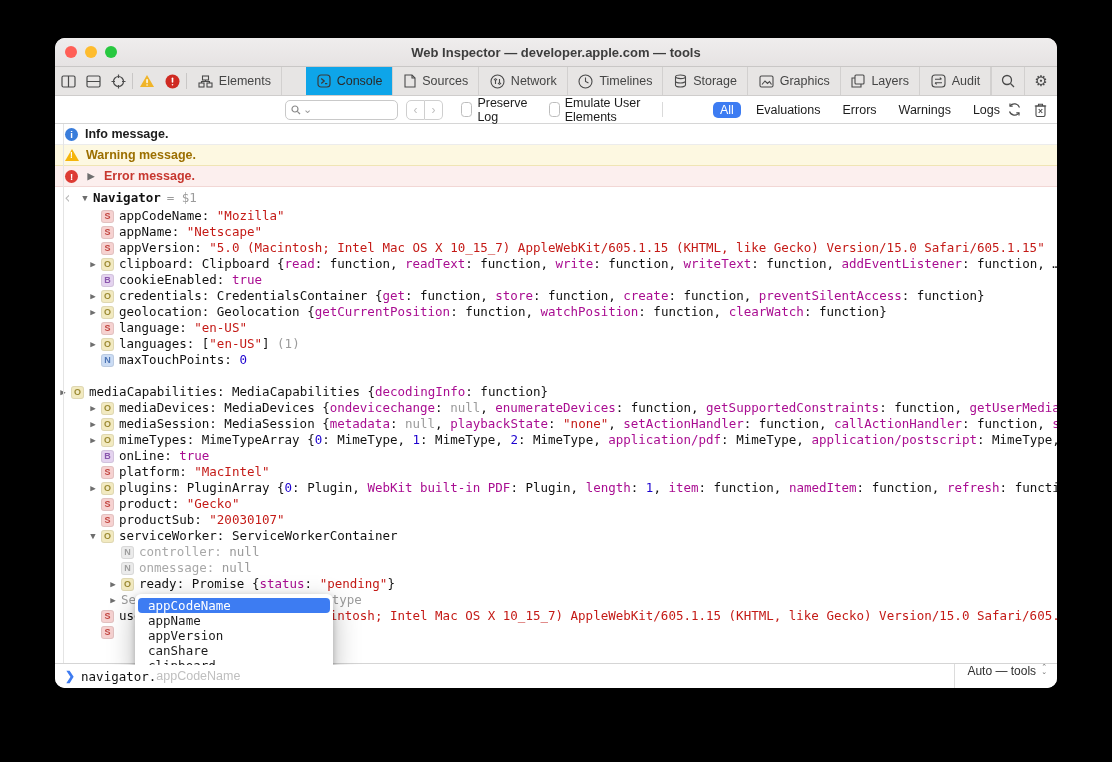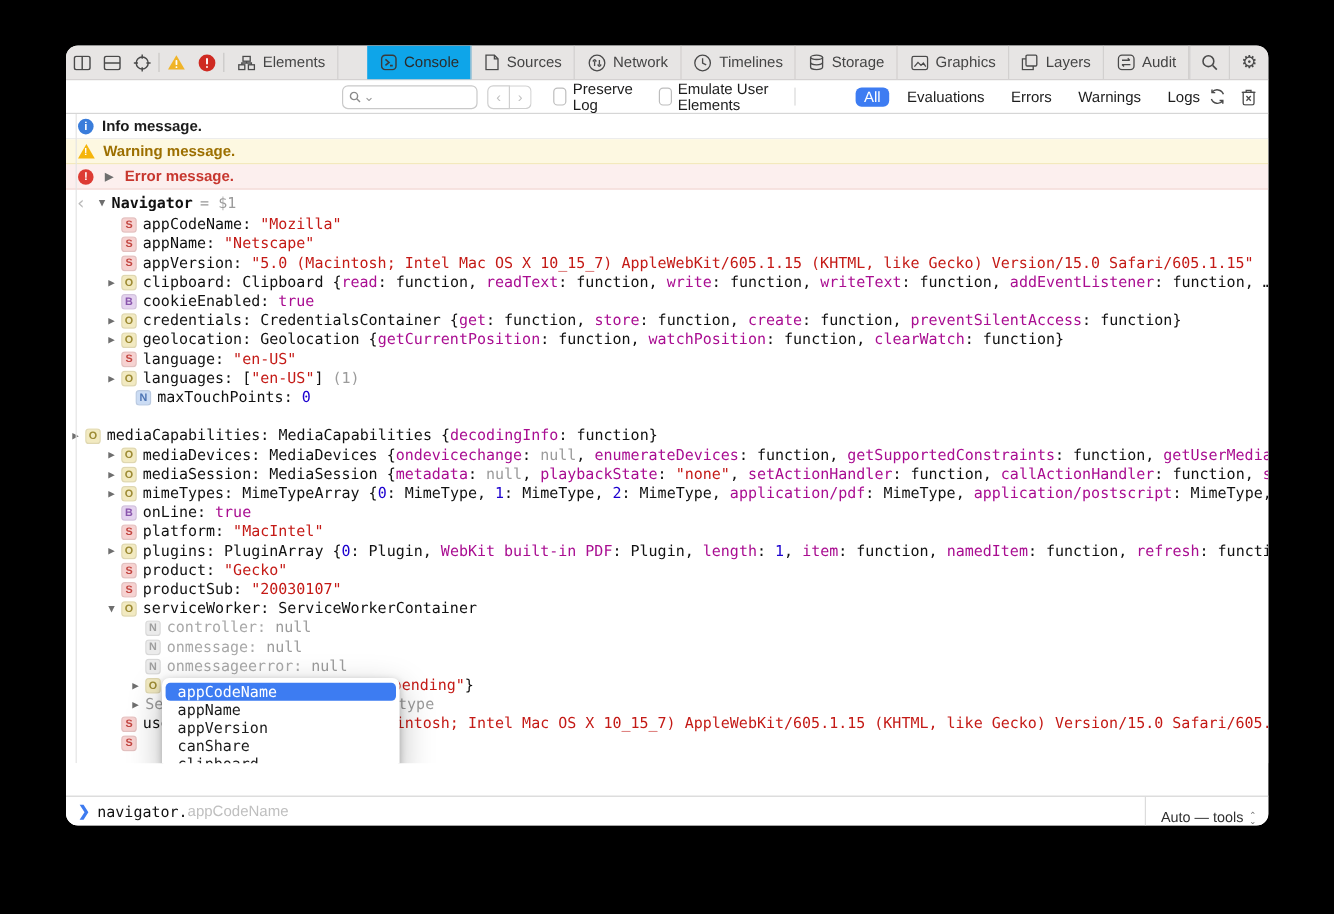--- a/index.html
+++ b/index.html
@@ -78,29 +78,37 @@
   .dropdown{position:absolute;left:80px;top:470px;width:198px;background:#fff;border-radius:6px;z-index:10;
     box-shadow:0 2px 6px rgba(0,0,0,.22), 0 10px 28px rgba(0,0,0,.28);padding:4px 0;}
   .ac-item{height:15px;line-height:15px;font-size:12.5px;color:#1b1b1b;padding:0 10px;margin:0 3px;border-radius:4px;white-space:nowrap;}
   .ac-item.sel{background:#3d7cf2;color:#fff;}
   
   .promptbar{position:absolute;left:0;right:0;bottom:0;height:24px;border-top:1px solid #d5d5d5;background:#fff;
     display:flex;align-items:center;padding-left:10px;z-index:5;}
   .prompt-caret{color:#3e7bf0;font-weight:700;font-size:12px;margin-right:6px;}
   .prompt-text{font-size:12.5px;color:#111;}
   .prompt-ghost{font-size:12.5px;color:#bfbfbf;}
-  .mode{margin-left:auto;display:flex;align-items:flex-end;gap:5px;border-left:1px solid #dcdcdc;height:100%;padding:0 10px 0 12px;font-size:12px;color:#2f2f2f;}
+  .mode{margin-left:auto;display:flex;align-items:flex-start;gap:5px;border-left:1px solid #dcdcdc;height:100%;padding:0 10px 0 12px;font-size:12px;color:#2f2f2f;}
   .stepper{display:flex;flex-direction:column;line-height:5px;font-size:7px;color:#6b6b6b;}
 </style>
 </head>
 <body>
 
 <div class="stage">
   <div class="window">
 
+    <div class="titlebar">
+      <div class="title">Web Inspector — developer.apple.com — tools</div>
+      <div class="lights">
+        <div class="light red"></div>
+        <div class="light yellow"></div>
+        <div class="light green"></div>
+      </div>
+    </div>
 
     <div class="tabbar">
       <div class="tb-icons">
         <span>
             <svg class="ic" width="15" height="13" viewBox="0 0 15 13">
               <rect x="1" y="1" width="13" height="11" rx="1.5" fill="none" stroke="#4a4a4a" stroke-width="1.2"></rect>
               <line x1="7.5" y1="1" x2="7.5" y2="12" stroke="#4a4a4a" stroke-width="1.2"></line>
             </svg>
           </span>
         <span>
@@ -312,34 +320,33 @@
       <div>
           <div class="crow" style="padding-left: 30px;"><span class="disc"></span><span class="badge bS">S</span><span class="seg-nm">appCodeName: </span><span class="seg-st">"Mozilla"</span></div>
           <div class="crow" style="padding-left: 30px;"><span class="disc"></span><span class="badge bS">S</span><span class="seg-nm">appName: </span><span class="seg-st">"Netscape"</span></div>
           <div class="crow" style="padding-left: 30px;"><span class="disc"></span><span class="badge bS">S</span><span class="seg-nm">appVersion: </span><span class="seg-st">"5.0 (Macintosh; Intel Mac OS X 10_15_7) AppleWebKit/605.1.15 (KHTML, like Gecko) Version/15.0 Safari/605.1.15"</span></div>
           <div class="crow" style="padding-left: 30px;"><span class="disc">▶</span><span class="badge bO">O</span><span class="seg-nm">clipboard: </span><span class="seg-pl">Clipboard {</span><span class="seg-ky">read</span><span class="seg-pl">: function, </span><span class="seg-ky">readText</span><span class="seg-pl">: function, </span><span class="seg-ky">write</span><span class="seg-pl">: function, </span><span class="seg-ky">writeText</span><span class="seg-pl">: function, </span><span class="seg-ky">addEventListener</span><span class="seg-pl">: function, …}</span></div>
           <div class="crow" style="padding-left: 30px;"><span class="disc"></span><span class="badge bB">B</span><span class="seg-nm">cookieEnabled: </span><span class="seg-ky">true</span></div>
           <div class="crow" style="padding-left: 30px;"><span class="disc">▶</span><span class="badge bO">O</span><span class="seg-nm">credentials: </span><span class="seg-pl">CredentialsContainer {</span><span class="seg-ky">get</span><span class="seg-pl">: function, </span><span class="seg-ky">store</span><span class="seg-pl">: function, </span><span class="seg-ky">create</span><span class="seg-pl">: function, </span><span class="seg-ky">preventSilentAccess</span><span class="seg-pl">: function}</span></div>
           <div class="crow" style="padding-left: 30px;"><span class="disc">▶</span><span class="badge bO">O</span><span class="seg-nm">geolocation: </span><span class="seg-pl">Geolocation {</span><span class="seg-ky">getCurrentPosition</span><span class="seg-pl">: function, </span><span class="seg-ky">watchPosition</span><span class="seg-pl">: function, </span><span class="seg-ky">clearWatch</span><span class="seg-pl">: function}</span></div>
           <div class="crow" style="padding-left: 30px;"><span class="disc"></span><span class="badge bS">S</span><span class="seg-nm">language: </span><span class="seg-st">"en-US"</span></div>
           <div class="crow" style="padding-left: 30px;"><span class="disc">▶</span><span class="badge bO">O</span><span class="seg-nm">languages: </span><span class="seg-pl">[</span><span class="seg-st">"en-US"</span><span class="seg-pl">] </span><span class="seg-dm">(1)</span></div>
-          <div class="crow" style="padding-left: 42px;"><span class="disc"></span><span class="badge bN">N</span><span class="seg-nm">maxTouchPoints: </span><span class="seg-nu">0</span></div>
+          <div class="crow" style="padding-left: 30px;"><span class="disc"></span><span class="badge bN">N</span><span class="seg-nm">maxTouchPoints: </span><span class="seg-nu">0</span></div>
           <div class="crow" style=" margin-top: 16px;"><span class="disc">▶</span><span class="badge bO">O</span><span class="seg-nm">mediaCapabilities: </span><span class="seg-pl">MediaCapabilities {</span><span class="seg-ky">decodingInfo</span><span class="seg-pl">: function}</span></div>
           <div class="crow" style="padding-left: 30px;"><span class="disc">▶</span><span class="badge bO">O</span><span class="seg-nm">mediaDevices: </span><span class="seg-pl">MediaDevices {</span><span class="seg-ky">ondevicechange</span><span class="seg-pl">: </span><span class="seg-dm">null</span><span class="seg-pl">, </span><span class="seg-ky">enumerateDevices</span><span class="seg-pl">: function, </span><span class="seg-ky">getSupportedConstraints</span><span class="seg-pl">: function, </span><span class="seg-ky">getUserMedia</span></div>
           <div class="crow" style="padding-left: 30px;"><span class="disc">▶</span><span class="badge bO">O</span><span class="seg-nm">mediaSession: </span><span class="seg-pl">MediaSession {</span><span class="seg-ky">metadata</span><span class="seg-pl">: </span><span class="seg-dm">null</span><span class="seg-pl">, </span><span class="seg-ky">playbackState</span><span class="seg-pl">: </span><span class="seg-st">"none"</span><span class="seg-pl">, </span><span class="seg-ky">setActionHandler</span><span class="seg-pl">: function, </span><span class="seg-ky">callActionHandler</span><span class="seg-pl">: function, </span><span class="seg-ky">setPositionSta…</span></div>
           <div class="crow" style="padding-left: 30px;"><span class="disc">▶</span><span class="badge bO">O</span><span class="seg-nm">mimeTypes: </span><span class="seg-pl">MimeTypeArray {</span><span class="seg-nu">0</span><span class="seg-pl">: MimeType, </span><span class="seg-nu">1</span><span class="seg-pl">: MimeType, </span><span class="seg-nu">2</span><span class="seg-pl">: MimeType, </span><span class="seg-ky">application/pdf</span><span class="seg-pl">: MimeType, </span><span class="seg-ky">application/postscript</span><span class="seg-pl">: MimeType, </span></div>
           <div class="crow" style="padding-left: 30px;"><span class="disc"></span><span class="badge bB">B</span><span class="seg-nm">onLine: </span><span class="seg-ky">true</span></div>
           <div class="crow" style="padding-left: 30px;"><span class="disc"></span><span class="badge bS">S</span><span class="seg-nm">platform: </span><span class="seg-st">"MacIntel"</span></div>
           <div class="crow" style="padding-left: 30px;"><span class="disc">▶</span><span class="badge bO">O</span><span class="seg-nm">plugins: </span><span class="seg-pl">PluginArray {</span><span class="seg-nu">0</span><span class="seg-pl">: Plugin, </span><span class="seg-ky">WebKit built-in PDF</span><span class="seg-pl">: Plugin, </span><span class="seg-ky">length</span><span class="seg-pl">: </span><span class="seg-nu">1</span><span class="seg-pl">, </span><span class="seg-ky">item</span><span class="seg-pl">: function, </span><span class="seg-ky">namedItem</span><span class="seg-pl">: function, </span><span class="seg-ky">refresh</span><span class="seg-pl">: function}</span></div>
           <div class="crow" style="padding-left: 30px;"><span class="disc"></span><span class="badge bS">S</span><span class="seg-nm">product: </span><span class="seg-st">"Gecko"</span></div>
           <div class="crow" style="padding-left: 30px;"><span class="disc"></span><span class="badge bS">S</span><span class="seg-nm">productSub: </span><span class="seg-st">"20030107"</span></div>
           <div class="crow" style="padding-left: 30px;"><span class="disc">▼</span><span class="badge bO">O</span><span class="seg-nm">serviceWorker: </span><span class="seg-pl">ServiceWorkerContainer</span></div>
           <div class="crow nullrow" style="padding-left: 50px;"><span class="disc"></span><span class="badge bNgray">N</span><span class="seg-nm">controller: </span><span class="seg-dm">null</span></div>
           <div class="crow nullrow" style="padding-left: 50px;"><span class="disc"></span><span class="badge bNgray">N</span><span class="seg-nm">onmessage: </span><span class="seg-dm">null</span></div>
-          <div class="crow nullrow" style="padding-left: 50px;"><span class="disc"></span><span class="badge bNgray">N</span><span class="seg-nm">onmessageerror: </span><span class="seg-dm">null</span></div>
           <div class="crow" style="padding-left: 50px;"><span class="disc">▶</span><span class="badge bO">O</span><span class="seg-nm">ready: </span><span class="seg-pl">Promise {</span><span class="seg-ky">status</span><span class="seg-pl">: </span><span class="seg-st">"pending"</span><span class="seg-pl">}</span></div>
           <div class="crow" style="padding-left: 50px;"><span class="disc">▶</span><span class="seg-dm">ServiceWorkerContainer Prototype</span></div>
           <div class="crow" style="padding-left: 30px;"><span class="disc"></span><span class="badge bS">S</span><span class="seg-nm">userAgent: </span><span class="seg-st">"Mozilla/5.0 (Macintosh; Intel Mac OS X 10_15_7) AppleWebKit/605.1.15 (KHTML, like Gecko) Version/15.0 Safari/605.1.15"</span></div>
           <div class="crow" style="padding-left: 30px;"><span class="disc"></span><span class="badge bS">S</span></div>
         </div>
 
       <div class="dropdown">
           <div class="ac-item sel">appCodeName</div>
           <div class="ac-item">appName</div>
           <div class="ac-item">appVersion</div>

